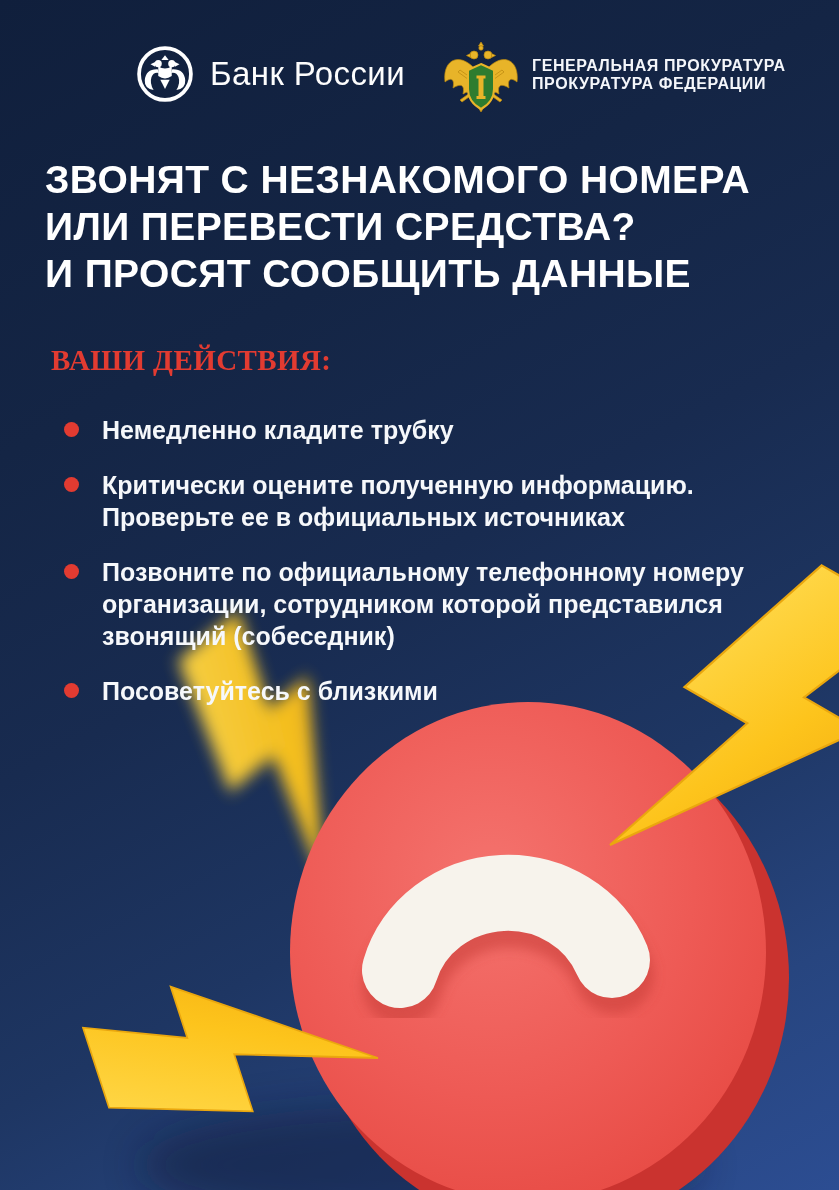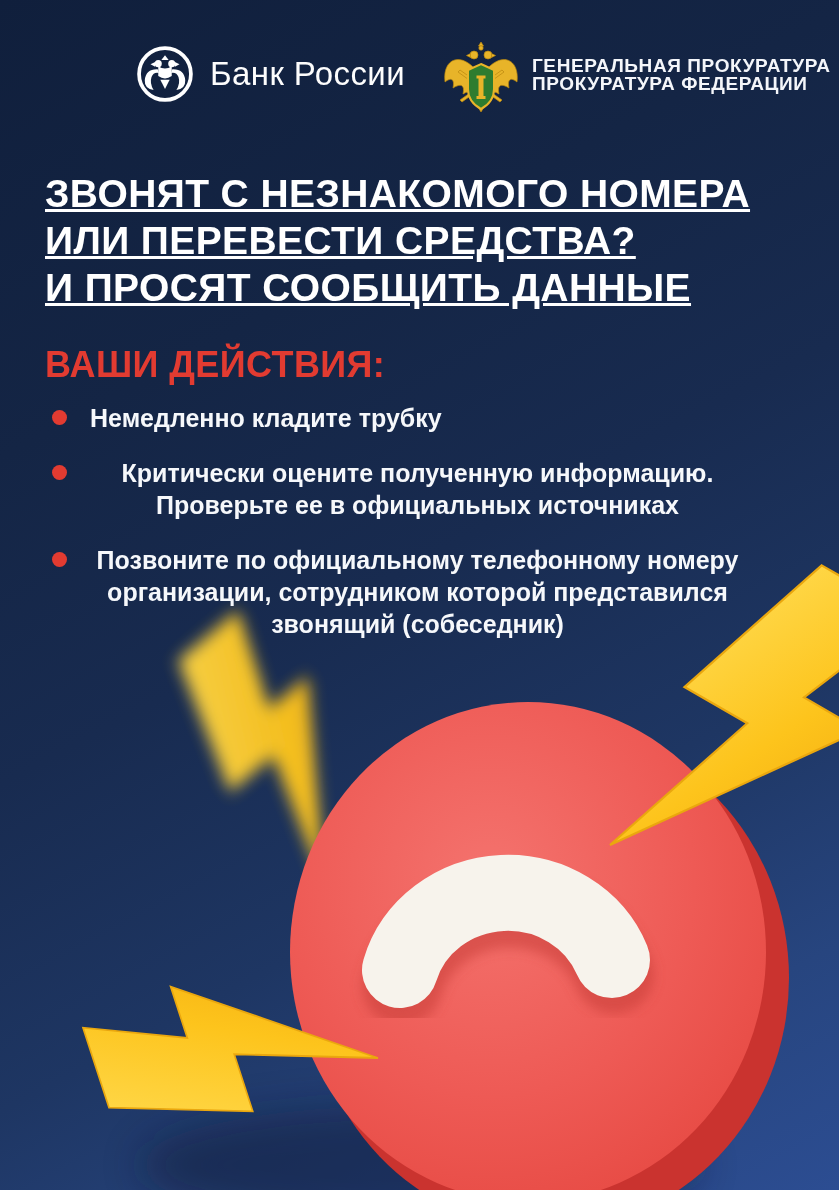--- a/index.html
+++ b/index.html
@@ -8,28 +8,28 @@
     width:839px;height:1190px;
     overflow:hidden;
     background:linear-gradient(152deg,#101f3c 0%,#142545 28%,#182b50 48%,#1e3663 68%,#27457f 85%,#2c4d92 100%);
     font-family:"Liberation Sans","DejaVu Sans",sans-serif;
     color:#ffffff;
   }
   
   .bank-group{position:absolute;left:137px;top:46px;display:flex;align-items:center;}
   .bank-label{margin-left:17px;font-size:33px;font-weight:400;letter-spacing:.4px;color:#fdfdfd;}
   .prok-group{position:absolute;left:440px;top:36px;display:flex;align-items:center;}
-  .prok-label{margin-left:10px;font-size:19px;font-weight:700;letter-spacing:.6px;line-height:18px;color:#f4f6fa;}
+  .prok-label{margin-left:10px;font-size:16px;font-weight:700;letter-spacing:.6px;line-height:18px;color:#f4f6fa;}
   
-  .headline{position:absolute;left:45px;top:170px;width:770px;
-    font-size:39px;line-height:47px;font-weight:700;letter-spacing:.4px;color:#ffffff;text-decoration:underline;}
+  .headline{position:absolute;left:45px;top:156px;width:770px;
+    font-size:39px;line-height:47px;font-weight:700;letter-spacing:.4px;color:#ffffff;}
   
-  .actions-title{position:absolute;left:45px;top:344px;font-size:36px;font-weight:700;letter-spacing:.4px;color:#e23b31;}
-  .actions-list{position:absolute;left:48px;top:398px;margin:4px;padding:0;list-style:none;
-    display:flex;flex-direction:column;gap:23px;z-index:2;text-align:center;}
+  .actions-title{position:absolute;left:51px;top:344px;font-size:29px;font-weight:700;letter-spacing:.4px;color:#e23b31;font-family:Liberation Serif, serif;}
+  .actions-list{position:absolute;left:48px;top:398px;margin:16px;padding:0;list-style:none;
+    display:flex;flex-direction:column;gap:23px;z-index:2;}
   .actions-list li{display:flex;align-items:flex-start;}
   .dot{flex:0 0 15px;width:15px;height:15px;border-radius:50%;background:#e23b31;margin-top:8px;margin-right:23px;}
   .item-text{max-width:655px;font-size:25px;line-height:32px;font-weight:700;color:#f6f8fb;}
   
   .illu{position:absolute;left:0;top:0;z-index:1;}
 </style>
 </head>
 <body>
 
 <div class="poster">
@@ -149,15 +149,19 @@
       <span class="item-text">Немедленно кладите трубку</span>
     </li>
     <li>
       <span class="dot"></span>
       <span class="item-text">Критически оцените полученную информацию. Проверьте ее в официальных источниках</span>
     </li>
     <li>
       <span class="dot"></span>
       <span class="item-text">Позвоните по официальному телефонному номеру организации, сотрудником которой представился звонящий (собеседник)</span>
     </li>
+    <li>
+      <span class="dot"></span>
+      <span class="item-text">Посоветуйтесь с близкими</span>
+    </li>
   </ul>
 
 </div>
 
 </body></html>

